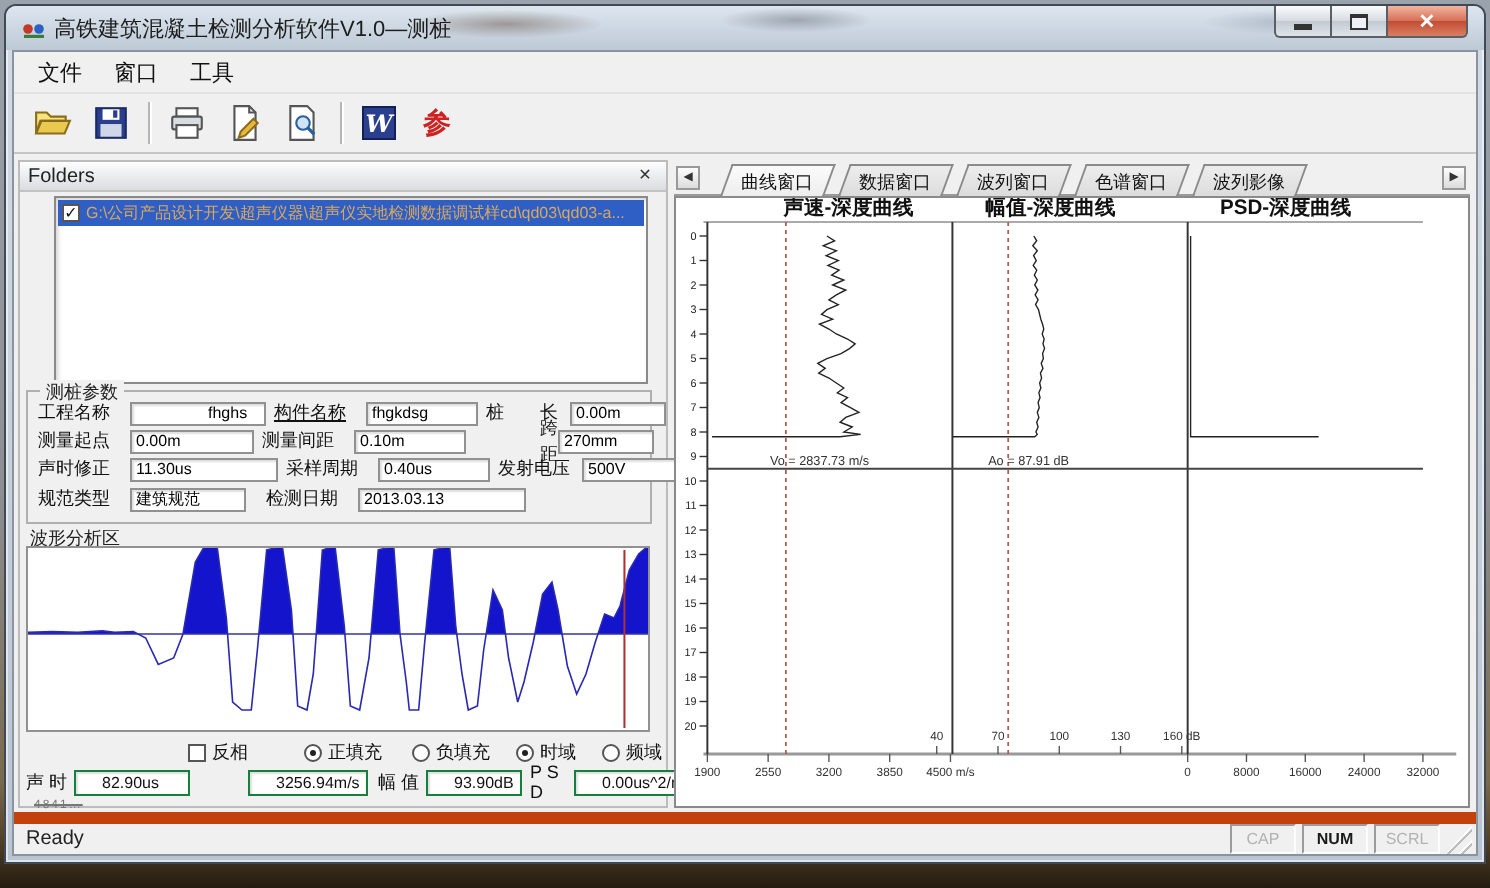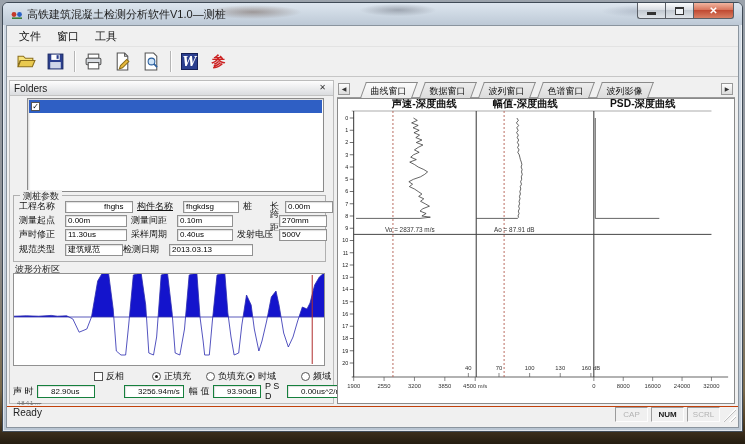--- a/index.html
+++ b/index.html
@@ -74,21 +74,21 @@
   .arrow-left{left:1px;}
   .arrow-right{right:2px;}
   .tabs{position:absolute;left:26px;top:2px;display:flex;}
   .tab{height:16px;padding:2px 7px 0;font-size:9px;color:#111;border:1px solid #8a8a8a;border-bottom:none;
        background:linear-gradient(#ededed,#dcdcdc);transform:skewX(-20deg);margin-right:7px;white-space:nowrap;}
   .tab.sel{background:linear-gradient(#fbfbfb,#ededed);}
   .tab > span{display:inline-block;transform:skewX(20deg);}
   .chartbox{position:absolute;top:18px;left:0;right:0;bottom:0;background:#fff;border:1px solid #8a8a8a;}
   .chartbox svg{width:100%;height:100%;display:block;}
   
-  .statusbar{position:absolute;bottom:0;left:0;right:0;height:21px;display:flex;align-items:flex-start;border-top:1px solid #c2410c;background:#f0f0f0;}
+  .statusbar{position:absolute;bottom:0;left:0;right:0;height:21px;display:flex;align-items:center;border-top:6px solid #c2410c;background:#f0f0f0;}
   .ready{font-size:10px;color:#222;padding-left:6px;flex:1;}
   .scell{width:33px;height:15px;border:1px solid;border-color:#9b9b9b #fdfdfd #fdfdfd #9b9b9b;font-size:8px;
          display:flex;align-items:center;justify-content:center;margin-right:3px;color:#b2b2b2;}
   .scell.on{color:#1a1a1a;font-weight:bold;}
   .grip{width:13px;height:15px;margin-right:2px;
         background:repeating-linear-gradient(-45deg,transparent 0 3px,#bdbdbd 3px 4px,#fdfdfd 4px 5px);
         clip-path:polygon(100% 0,100% 100%,0 100%);}
 </style>
 </head>
 <body>
@@ -171,20 +171,21 @@
 
       <div class="left-panel">
         <div class="pcaption">
           <span>Folders</span>
           <span class="pclose">✕</span>
         </div>
 
         <div class="folderlist">
           <div class="folderitem">
             <span class="fcheck"><span>✓</span></span>
+            <span>G:\公司产品设计开发\超声仪器\超声仪实地检测数据调试样cd\qd03\qd03-a...</span>
           </div>
         </div>
 
         <div class="pgroup">
           <span class="pgroup-title">测桩参数</span>
           <div class="prow" style="top:4px;">
             <span class="plbl" style="width:46px;">工程名称</span>
             <span class="pfld" style="width:68px;padding-left:38px;">fhghs</span>
             <span class="plbl" style="width:46px;margin-left:4px;text-decoration:underline;">构件名称</span>
             <span class="pfld" style="width:56px;">fhgkdsg</span>
@@ -194,30 +195,30 @@
           <div class="prow" style="top:18px;">
             <span class="plbl" style="width:46px;">测量起点</span>
             <span class="pfld" style="width:62px;">0.00m</span>
             <span class="plbl" style="width:46px;margin-left:4px;">测量间距</span>
             <span class="pfld" style="width:56px;">0.10m</span>
             <span class="plbl" style="width:42px;margin-left:4px;padding-left:33px;">跨　　距</span>
             <span class="pfld" style="width:48px;">270mm</span>
           </div>
           <div class="prow" style="top:32px;">
             <span class="plbl" style="width:46px;">声时修正</span>
-            <span class="pfld" style="width:62px;">11.30us</span>
+            <span class="pfld" style="width:74px;">11.30us</span>
             <span class="plbl" style="width:46px;margin-left:4px;">采样周期</span>
             <span class="pfld" style="width:56px;">0.40us</span>
             <span class="plbl" style="width:42px;margin-left:4px;">发射电压</span>
             <span class="pfld" style="width:48px;">500V</span>
           </div>
           <div class="prow" style="top:47px;">
             <span class="plbl" style="width:46px;">规范类型</span>
             <span class="pfld" style="width:58px;">建筑规范</span>
-            <span class="plbl" style="width:46px;">检测日期</span>
+            <span class="plbl" style="width:46px;margin-left:10px;">检测日期</span>
             <span class="pfld" style="width:84px;">2013.03.13</span>
           </div>
         </div>
 
         <div class="wavelabel">波形分析区</div>
         <div class="wavebox" id="wavebox">
             <svg viewBox="0 0 306 91" preserveAspectRatio="none" width="100%" height="100%" style="display: block;">
               <clipPath id="wpos">
                 <rect x="0" y="0" width="306" height="43"></rect>
               </clipPath>
@@ -234,21 +235,21 @@
             <span>反相</span>
           </span>
           <span class="copt" style="left:142px;">
             <span class="radio on"></span>
             <span>正填充</span>
           </span>
           <span class="copt" style="left:196px;">
             <span class="radio"></span>
             <span>负填充</span>
           </span>
-          <span class="copt" style="left:236px;">
+          <span class="copt" style="left:248px;">
             <span class="radio on"></span>
             <span>时域</span>
           </span>
           <span class="copt" style="left:291px;">
             <span class="radio"></span>
             <span>频域</span>
           </span>
         </div>
 
         <div class="ctrl2">

